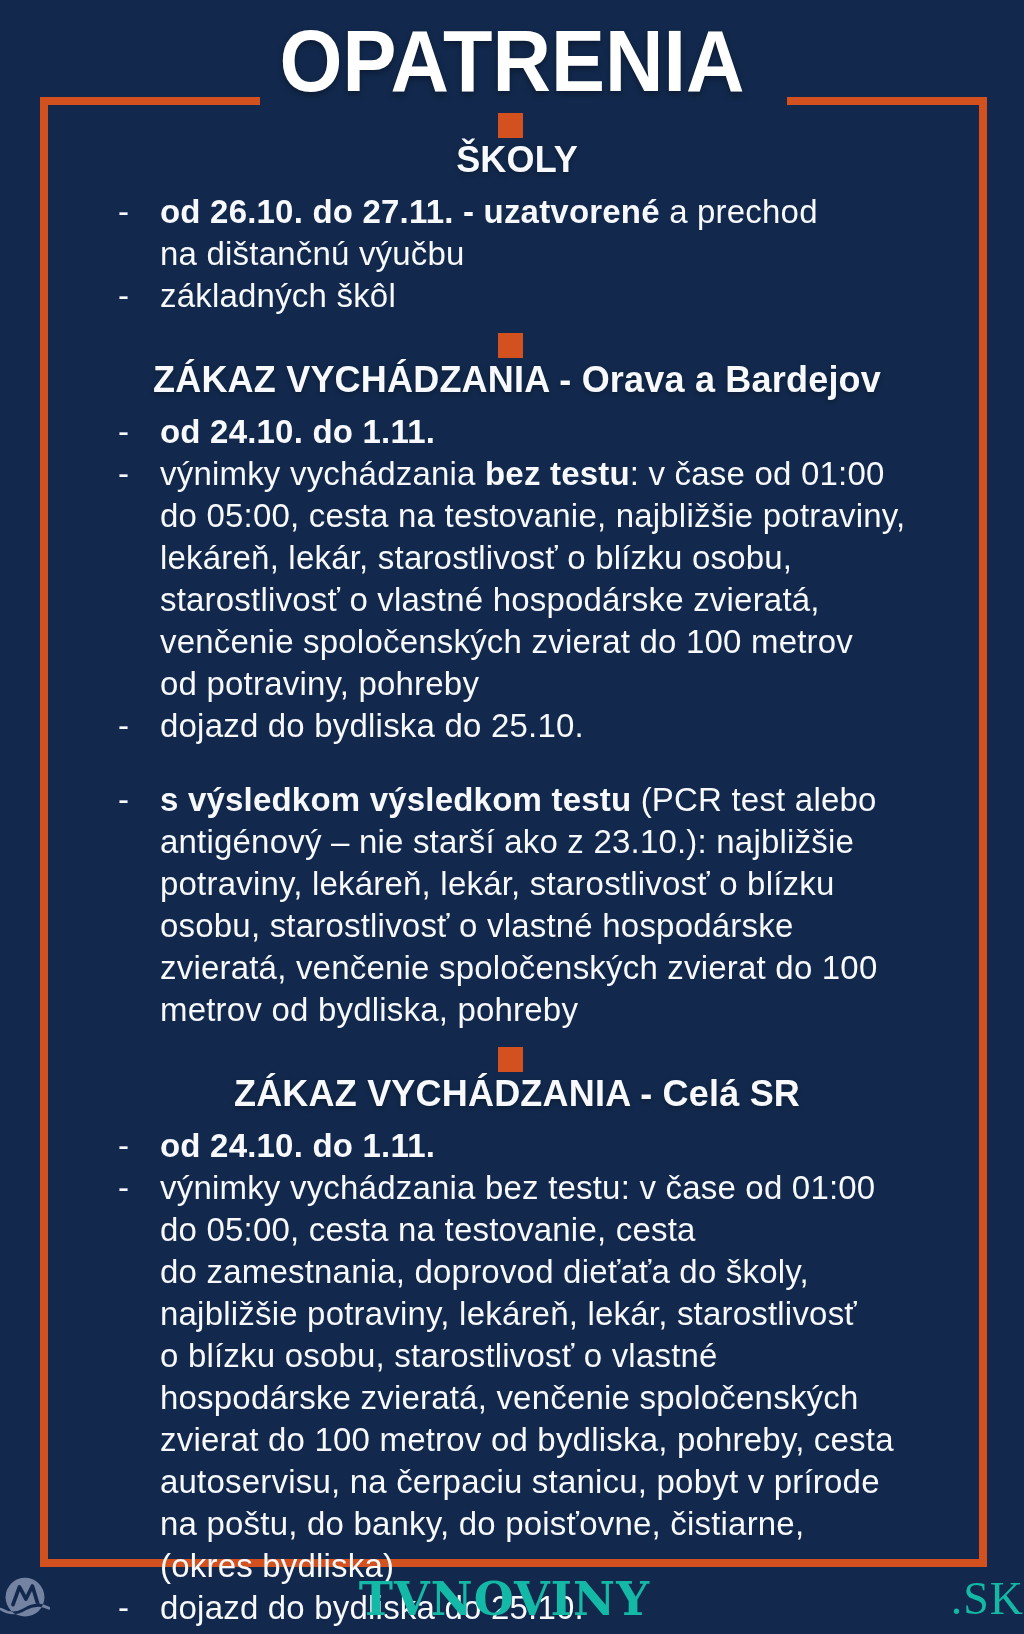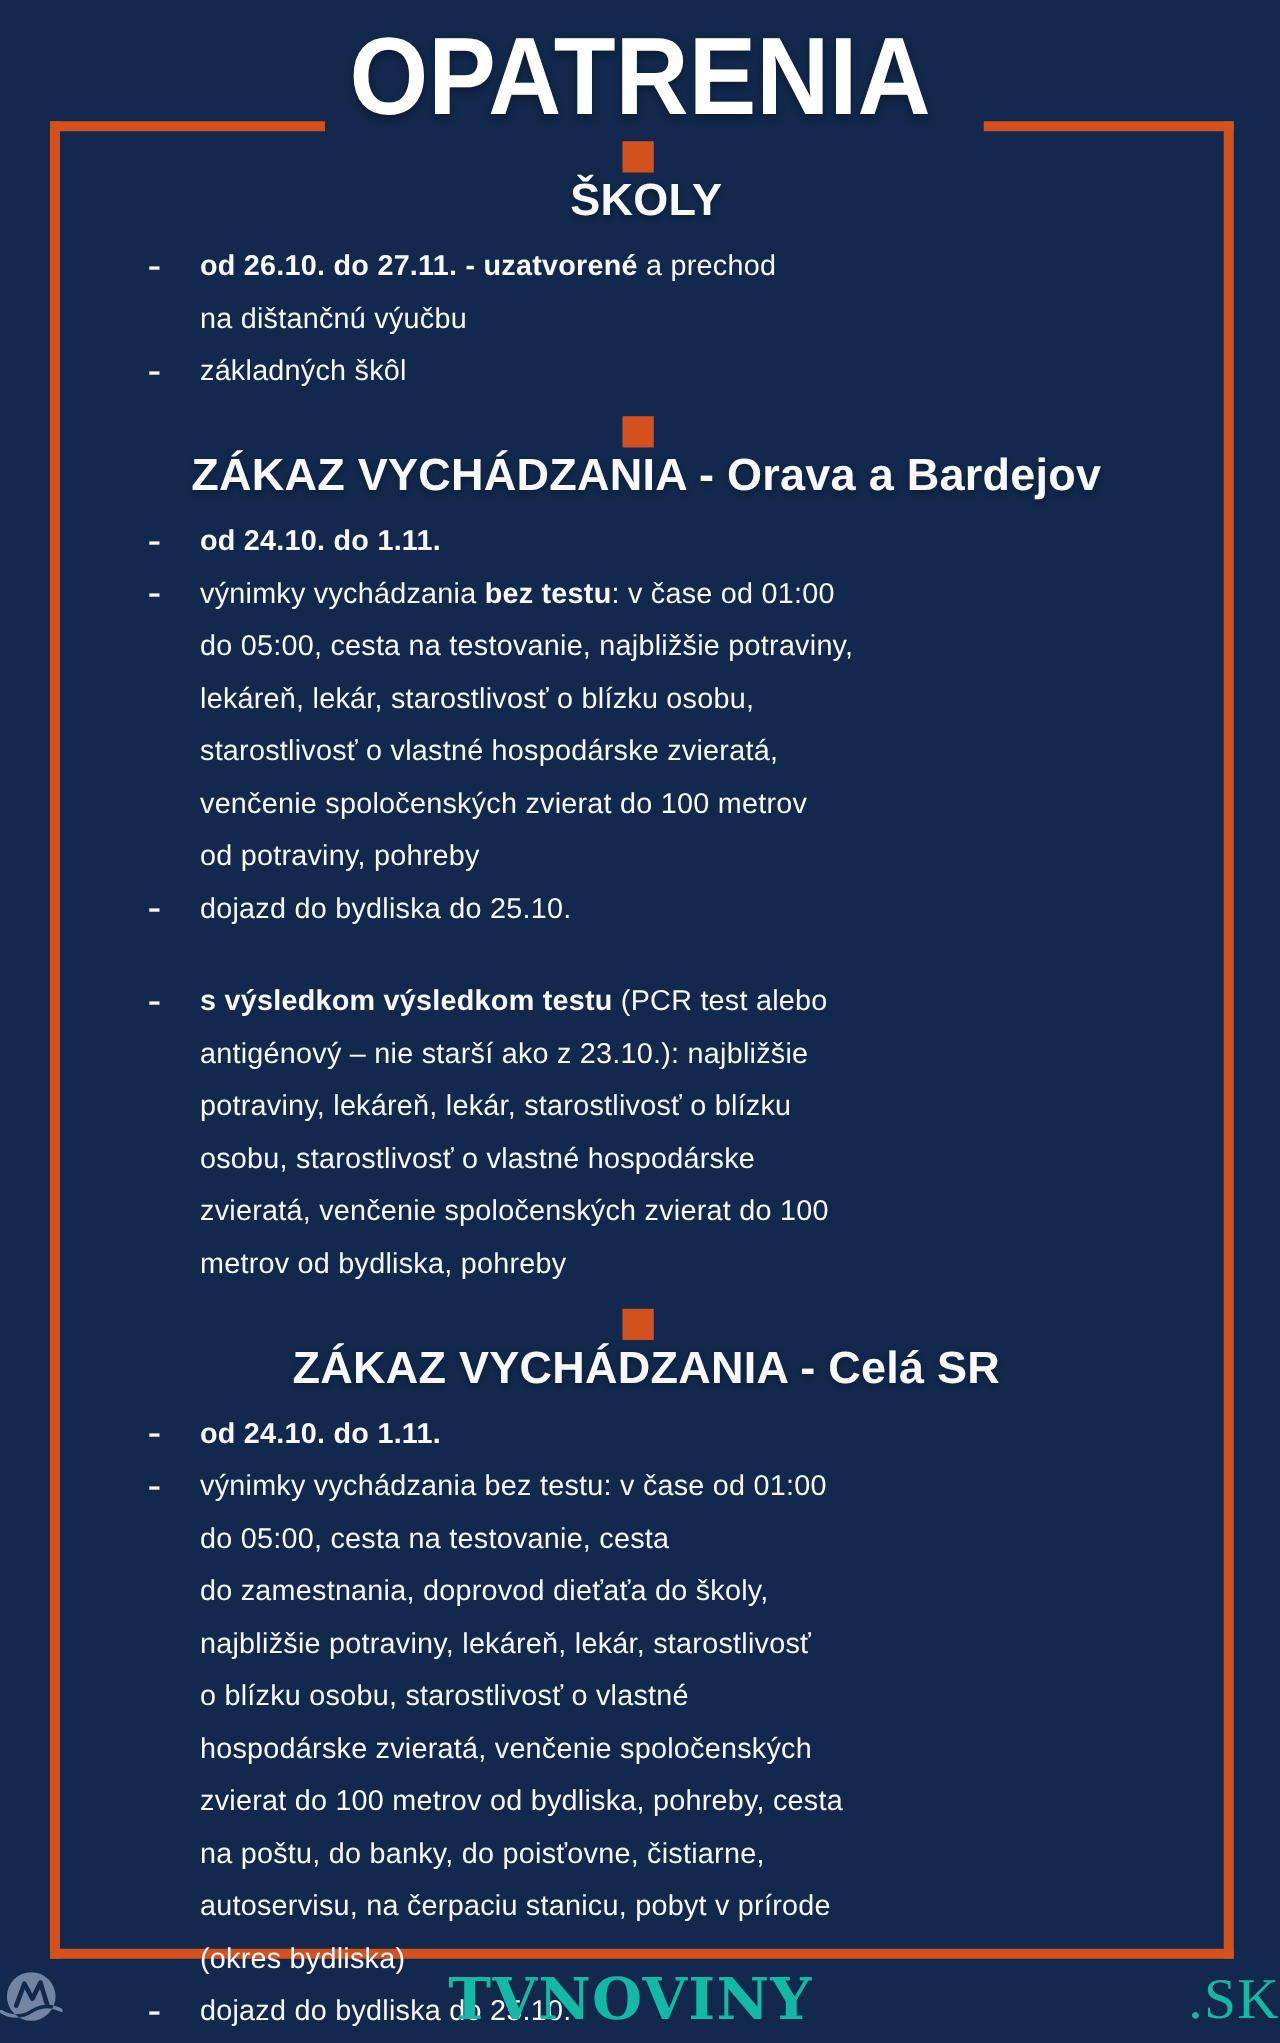--- a/index.html
+++ b/index.html
@@ -49,21 +49,21 @@
     line-height:44px; white-space:nowrap;
     text-shadow:0 2px 5px rgba(0,0,0,.3);
   }
   .item { display:flex; }
   .item.gap { margin-top:32px; }
   .dash {
     flex:0 0 42px; margin-left:33px;
     font-size:33px; line-height:42px;
   }
   .lines { flex:1; }
-  .line { font-size:23px; line-height:42px; letter-spacing:.2px; white-space:nowrap; }
+  .line { font-size:33px; line-height:42px; letter-spacing:.2px; white-space:nowrap; }
   .line .b { font-weight:bold; }
 
   
   .footer {
     position:absolute; top:1574px; left:0; width:100%;
     display:flex; justify-content:space-between; align-items:center;
     color:#14b8a6;
   }
   .logo-icon { width:50px; height:50px; margin-right:8px; }
   .logo-text {
@@ -168,22 +168,22 @@
           <div class="item">
             <span class="dash">-</span>
             <div class="lines">
               <div class="line"><span>výnimky vychádzania bez testu: v čase od 01:00</span></div>
               <div class="line"><span>do 05:00, cesta na testovanie, cesta</span></div>
               <div class="line"><span>do zamestnania, doprovod dieťaťa do školy,</span></div>
               <div class="line"><span>najbližšie potraviny, lekáreň, lekár, starostlivosť</span></div>
               <div class="line"><span>o blízku osobu, starostlivosť o vlastné</span></div>
               <div class="line"><span>hospodárske zvieratá, venčenie spoločenských</span></div>
               <div class="line"><span>zvierat do 100 metrov od bydliska, pohreby, cesta</span></div>
+              <div class="line"><span>autoservisu, na čerpaciu stanicu, pobyt v prírode</span></div>
               <div class="line"><span>na poštu, do banky, do poisťovne, čistiarne,</span></div>
-              <div class="line"><span>autoservisu, na čerpaciu stanicu, pobyt v prírode</span></div>
               <div class="line"><span>(okres bydliska)</span></div>
             </div>
           </div>
           <div class="item">
             <span class="dash">-</span>
             <div class="lines">
               <div class="line"><span>dojazd do bydliska do 25.10.</span></div>
             </div>
           </div>
         </div>

